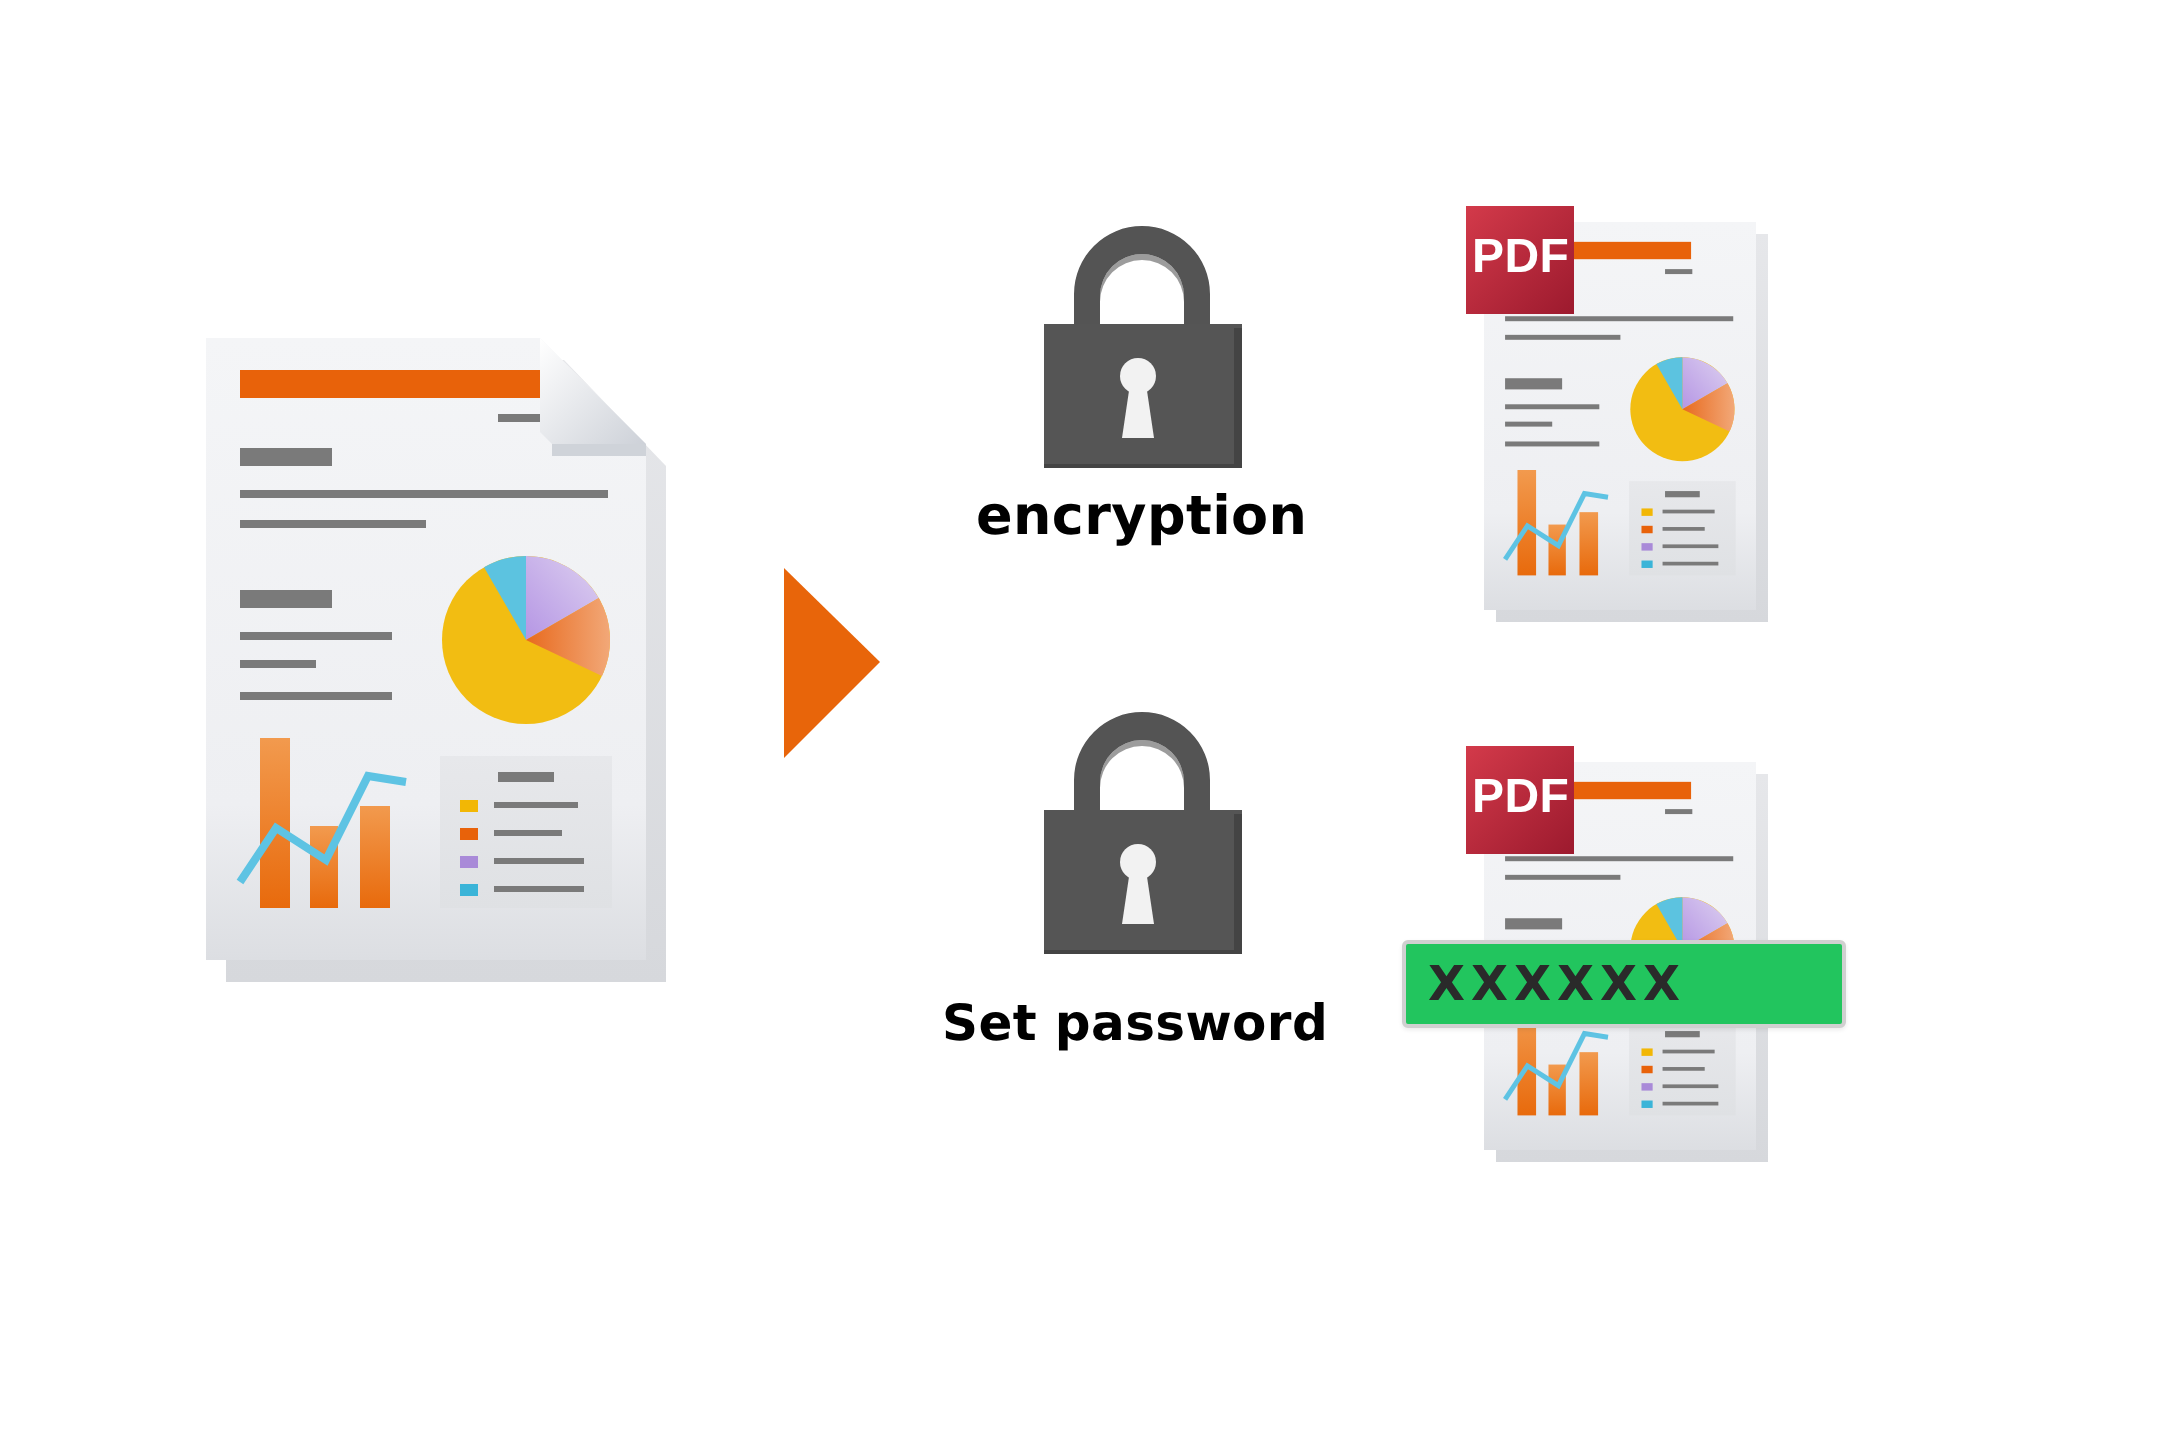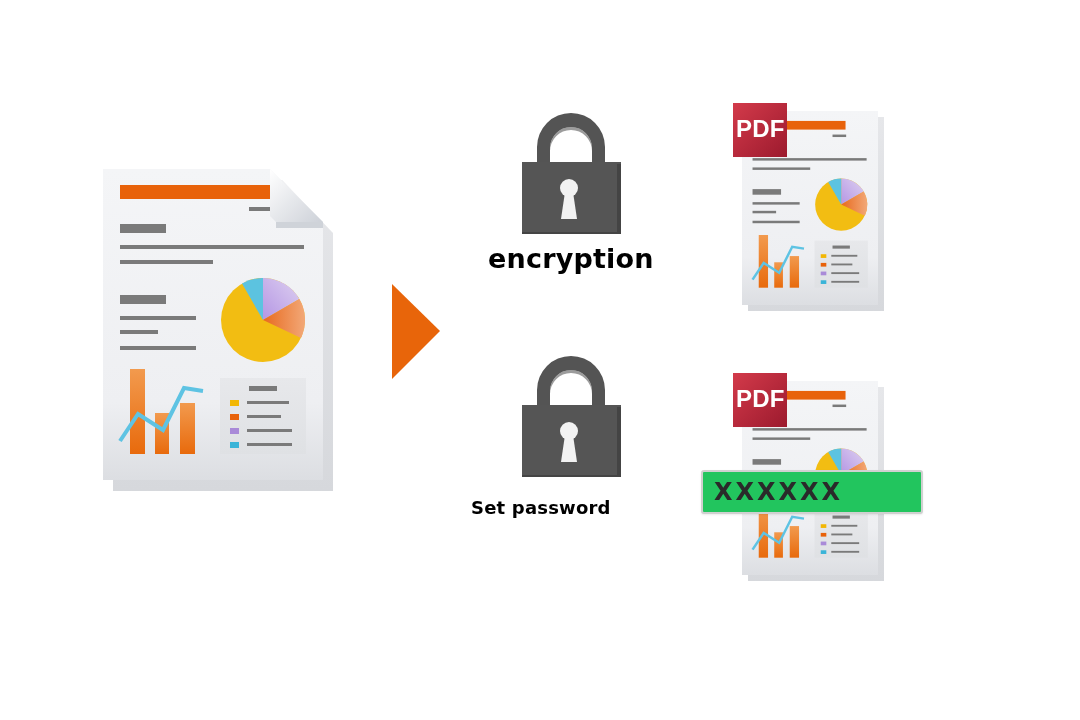--- a/index.html
+++ b/index.html
@@ -131,17 +131,17 @@
       <use href="#docContent"></use>
     </g>
     <rect x="733" y="373" width="54" height="54" fill="url(#pdfGrad)"></rect>
   </g>
 </svg>
 
 <div class="label" style="left:736px; top:115px; font-size:24px; color:#ffffff; font-family:'Liberation Sans', sans-serif;">PDF</div>
 <div class="label" style="left:736px; top:385px; font-size:24px; color:#ffffff; font-family:'Liberation Sans', sans-serif;">PDF</div>
 
 <div class="label" style="left:488px; top:243px; font-size:27px;">encryption</div>
-<div class="label" style="left:471px; top:497px; font-size:18px;">Set password</div>
+<div class="label" style="left:471px; top:497px; font-size:25px;">Set password</div>
 
 <div class="pwbox">
   <span class="pwtext">XXXXXX</span>
 </div>
 
 </body></html>

